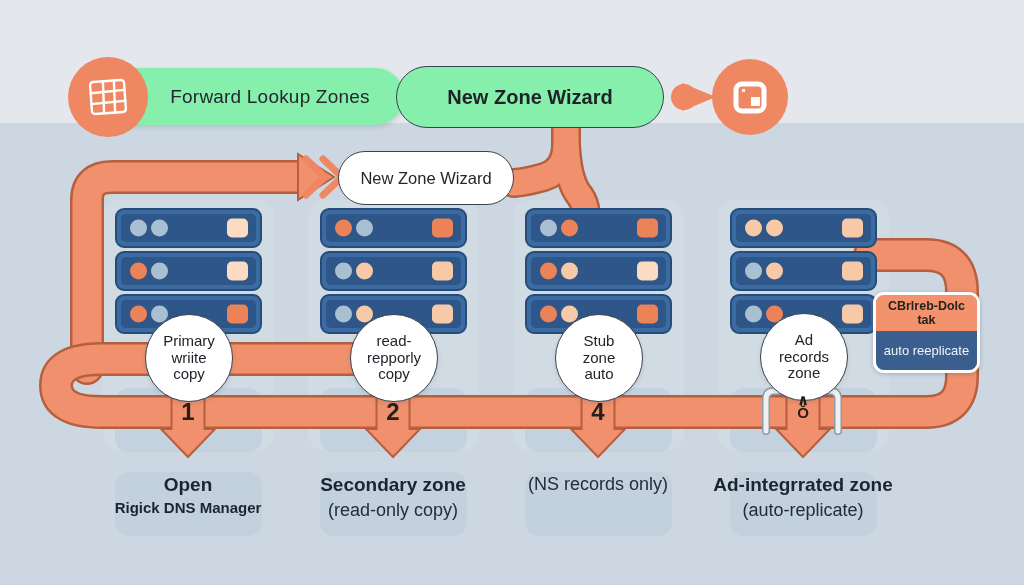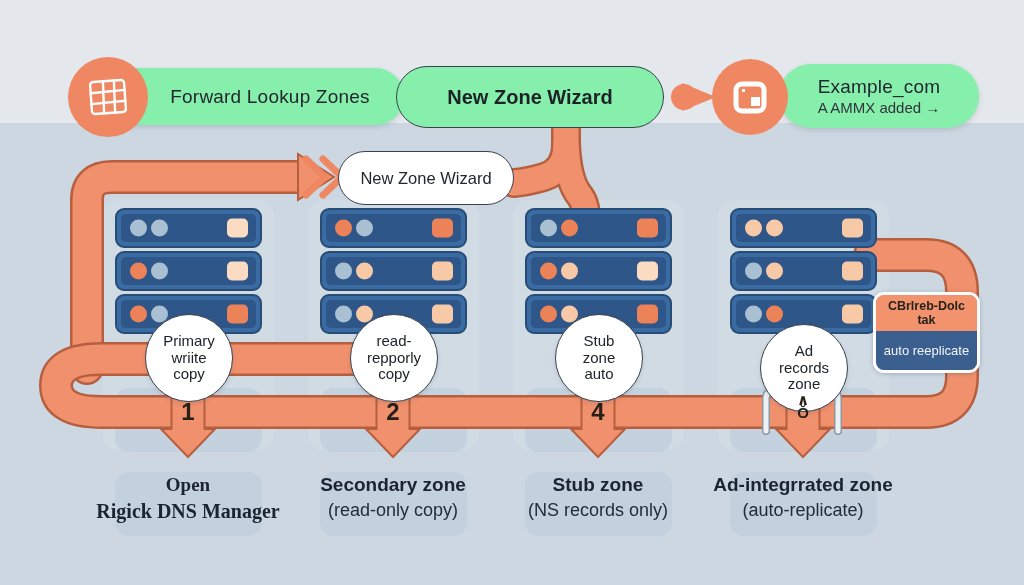--- a/index.html
+++ b/index.html
@@ -50,21 +50,21 @@
   
   .arrow-num{position:absolute;z-index:6;font-size:24px;font-weight:700;color:#262018;
         transform:translateX(-50%);line-height:1;}
   .arrow-glyph{position:absolute;z-index:6;transform:translateX(-50%);text-align:center;
         font-size:15px;font-weight:700;color:#262018;line-height:.85;}
 
   
   .caption{position:absolute;width:280px;transform:translateX(-50%);text-align:center;z-index:5;line-height:1.35;}
   .cap-l1{font-size:19px;font-weight:700;color:#1b2430;}
   .cap-l2{font-size:18px;font-weight:400;color:#232d39;}
-  .cap-l2.bold{font-weight:700;font-size:20px;color:#1b2430;}
+  .cap-l2.bold{font-weight:700;font-size:15px;color:#1b2430;}
 
   
   .badge{position:absolute;left:873px;top:292px;width:101px;z-index:7;border:3px solid #fdfdfd;
         border-radius:11px;overflow:hidden;box-shadow:0 1px 4px rgba(50,70,90,.3);}
   .badge-top{background:#f2936d;text-align:center;font-size:12.5px;font-weight:700;color:#27221d;padding:4px 8px;}
   .badge-bottom{background:#3a5f8f;text-align:center;font-size:13px;font-weight:500;color:#f2f5f8;padding:12px 2px;}
 </style>
 </head>
 <body>
 
@@ -233,64 +233,57 @@
         <line x1="19" y1="7" x2="18" y2="39"></line>
         <line x1="30" y1="7" x2="29" y2="39"></line>
       </g>
     </svg>
   </div>
 
   <div class="pill" style="left:396px;top:66px;width:266px;height:60px;border:1.6px solid #39424e;box-shadow:none;">
     <span class="pill-bold">New Zone Wizard</span>
   </div>
 
-  <div class="pill" style="left:779px;top:64px;width:200px;height:64px;">
-    <div class="pill-col">
-      <span class="pill-text">Example_com</span>
-      <span class="pill-sub">A AMMX added →</span>
-    </div>
-  </div>
   <div class="flow-circle" style="left:712px;top:59px;width:76px;height:76px;">
     <svg width="42" height="42" viewBox="0 0 42 42">
       <rect x="7" y="8" width="28" height="27" rx="6" fill="none" stroke="#ffffff" stroke-width="5"></rect>
       <rect x="22" y="21" width="9" height="9" fill="#ffffff"></rect>
       <rect x="13" y="13" width="3" height="3" fill="#ffffff"></rect>
     </svg>
   </div>
 
   <div class="oval">
     <span>New Zone Wizard</span>
   </div>
 
   <div id="annotations">
       <div class="bubble" style="left: 145px; top: 314px;">
         <div style="text-align: center;"><span>Primary</span><br><span>wriite</span><br><span>copy</span></div>
       </div>
       <div class="arrow-num" style="left: 188px; top: 400px;">1</div>
-      <div class="caption" style="left: 188px; top: 472px; font-family: Liberation Serif, serif;">
+      <div class="caption" style="left: 188px; top: 472px;">
         <div class="cap-l1">Open</div>
         <div class="cap-l2 bold">Rigick  DNS Manager</div>
       </div>
       <div class="bubble" style="left: 350px; top: 314px;">
         <div style="text-align: center;"><span>read-</span><br><span>repporly</span><br><span>copy</span></div>
       </div>
       <div class="arrow-num" style="left: 393px; top: 400px;">2</div>
       <div class="caption" style="left: 393px; top: 472px;">
         <div class="cap-l1">Secondary zone</div>
         <div class="cap-l2">(read-only copy)</div>
       </div>
       <div class="bubble" style="left: 555px; top: 314px;">
         <div style="text-align: center;"><span>Stub</span><br><span>zone</span><br><span>auto</span></div>
       </div>
       <div class="arrow-num" style="left: 598px; top: 400px;">4</div>
       <div class="caption" style="left: 598px; top: 472px;">
-        <div class="cap-l1">Stub zone</div>
         <div class="cap-l2">(NS records only)</div>
       </div>
-      <div class="bubble" style="left: 760px; top: 324px;">
+      <div class="bubble" style="left: 760px; top: 313px;">
         <div style="text-align: center;"><span>Ad</span><br><span>records</span><br><span>zone</span></div>
       </div>
       <div class="arrow-glyph" style="left: 803px; top: 394px;">
         <div>∧</div>
         <div>Ŏ</div>
       </div>
       <div class="caption" style="left: 803px; top: 472px;">
         <div class="cap-l1">Ad-integrrated zone</div>
         <div class="cap-l2">(auto-replicate)</div>
       </div>

